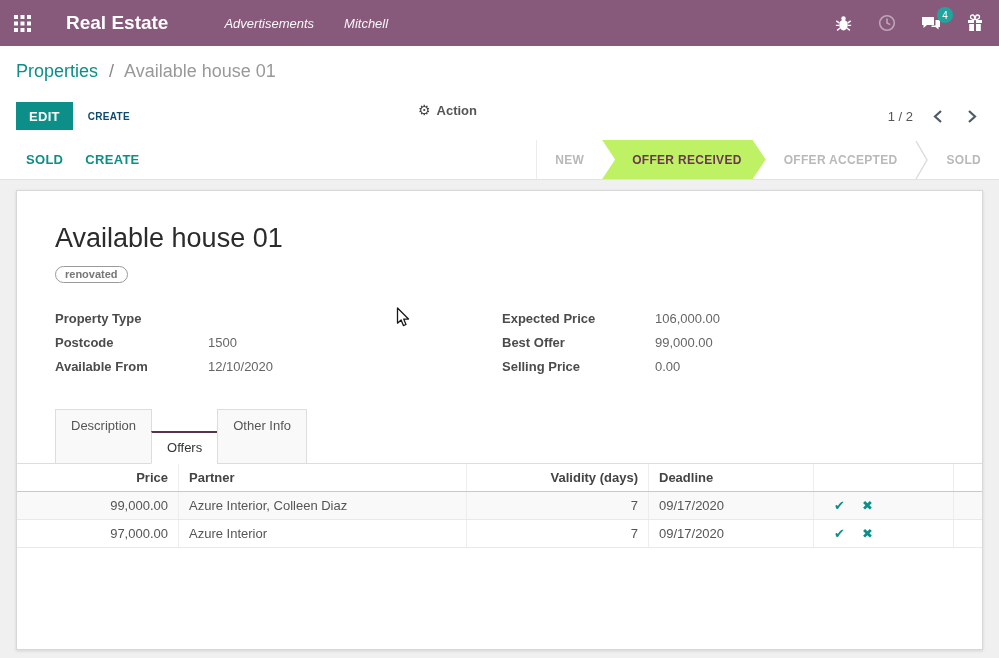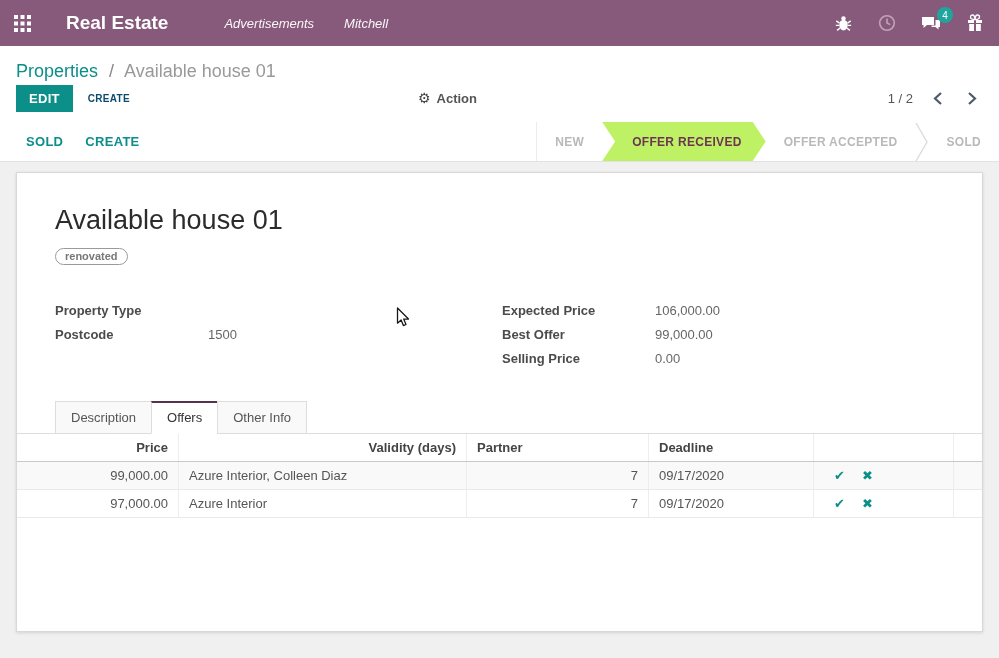--- a/index.html
+++ b/index.html
@@ -23,21 +23,21 @@
   .avatar { width:26px; height:26px; border-radius:50%;
     background:radial-gradient(circle at 40% 32%, #ecd2a8 0%, #c59a6b 40%, #7a5a40 78%, #4c382a 100%); }
   .user-name { font-size:14px; }
 
   
   .control-panel { background:#fff; padding:12px 16px 10px; position:relative; }
   .breadcrumb { font-size:18px; line-height:26px; }
   .breadcrumb .parent { color:#0c8e89; cursor:pointer; }
   .breadcrumb .sep { color:#888; margin:0 6px; }
   .breadcrumb .current { color:#999; }
-  .cp-row { display:flex; align-items:center; margin-top:0; height:28px; }
+  .cp-row { display:flex; margin-top:18px; height:28px; }
   .btn-edit { background:#0c8e89; color:#fff; border:none; font-size:13px; font-weight:700;
     padding:6px 13px; letter-spacing:.3px; cursor:pointer; }
   .btn-create { background:none; border:none; color:#0c4a6e; font-size:10px; font-weight:700;
     letter-spacing:.3px; margin-left:15px; cursor:pointer; }
   .action-menu { position:absolute; left:418px; display:flex; align-items:center; gap:6px;
     color:#555; font-size:13px; font-weight:700; cursor:pointer; }
   .gear { font-size:14px; color:#444; }
   .pager { margin-left:auto; display:flex; align-items:center; gap:14px; }
   .pager-value { font-size:13px; color:#555; }
   .pager-arrow { cursor:pointer; display:flex; align-items:center; padding:2px 6px; }
@@ -57,32 +57,32 @@
 
   
   .content { padding:10px 16px; height:488px; }
   .card { background:#fff; border:1px solid #d8d8d8; box-shadow:0 1px 3px rgba(0,0,0,.12);
     height:460px; position:relative; }
   .sheet { padding:32px 38px 0; }
   .form-title { font-size:27px; color:#2b2b2b; font-weight:400; }
   .tag-row { margin-top:10px; }
   .tag { display:inline-block; border:1px solid #9a9a9a; border-radius:10px; color:#777;
     font-size:11px; font-weight:700; padding:1px 9px 2px; }
-  .fields { display:grid; grid-template-columns:447px 1fr; margin-top:34px; }
+  .fields { display:grid; grid-template-columns:447px 1fr; margin-top:24px; }
   .fgroup .frow { display:grid; grid-template-columns:153px 1fr; padding:4px 0; min-height:24px; }
   .flabel { font-size:13px; font-weight:700; color:#4b4b4b; }
   .fvalue { font-size:13px; color:#666; }
   .fvalue.link { color:#0c8e89; cursor:pointer; }
 
   
   .tab-bar { display:flex; border-bottom:1px solid #ddd; padding-left:38px; margin-top:30px; }
   .tab { border:1px solid #ddd; background:#f9f9f9; color:#555; font-size:13px;
     padding:8px 15px 8px; cursor:pointer; margin-bottom:-1px; margin-right:-1px; }
   .tab.active { background:#fff; color:#333; border-top:2px solid #56324c;
-    border-bottom:1px solid #fff; padding-top:7px; }
+    border-bottom:1px solid #fff; padding-top:7px;margin-top:22px; }
 
   
   .otable { width:100%; font-size:13px; color:#555; }
   .tr { display:grid; grid-template-columns:162px 288px 182px 165px 140px 1fr;
     height:28px; align-items:center; border-bottom:1px solid #e9e9e9; }
   .tr.head { color:#444; font-weight:700; border-bottom:1px solid #c9c9c9; }
   .tr.shade { background:#f9f9f9; }
   .td { height:100%; display:flex; align-items:center; border-right:1px solid #ededed; padding:0 10px; }
   .td:last-child { border-right:none; }
   .td.num { justify-content:flex-end; }
@@ -204,20 +204,24 @@
       </div>
       <div class="fields">
         <div class="fgroup">
           <div class="frow">
             <span class="flabel">Property Type</span>
           </div>
           <div class="frow">
             <span class="flabel">Postcode</span>
             <span class="fvalue">1500</span>
           </div>
+          <div class="frow">
+            <span class="flabel">Available From</span>
+            <span class="fvalue">12/10/2020</span>
+          </div>
         </div>
         <div class="fgroup">
           <div class="frow">
             <span class="flabel">Expected Price</span>
             <span class="fvalue">106,000.00</span>
           </div>
           <div class="frow">
             <span class="flabel">Best Offer</span>
             <span class="fvalue">99,000.00</span>
           </div>
@@ -231,22 +235,22 @@
 
     <div class="tab-bar">
       <div class="tab">Description</div>
       <div class="tab active">Offers</div>
       <div class="tab">Other Info</div>
     </div>
 
     <div class="otable">
       <div class="tr head">
         <div class="td num">Price</div>
+        <div class="td">Partner</div>
         <div class="td num">Validity (days)</div>
-        <div class="td">Partner</div>
         <div class="td">Deadline</div>
         <div class="td actions"></div>
         <div class="td"></div>
       </div>
       <div class="tr shade">
         <div class="td num">99,000.00</div>
         <div class="td">Azure Interior, Colleen Diaz</div>
         <div class="td num">7</div>
         <div class="td">09/17/2020</div>
         <div class="td actions">

